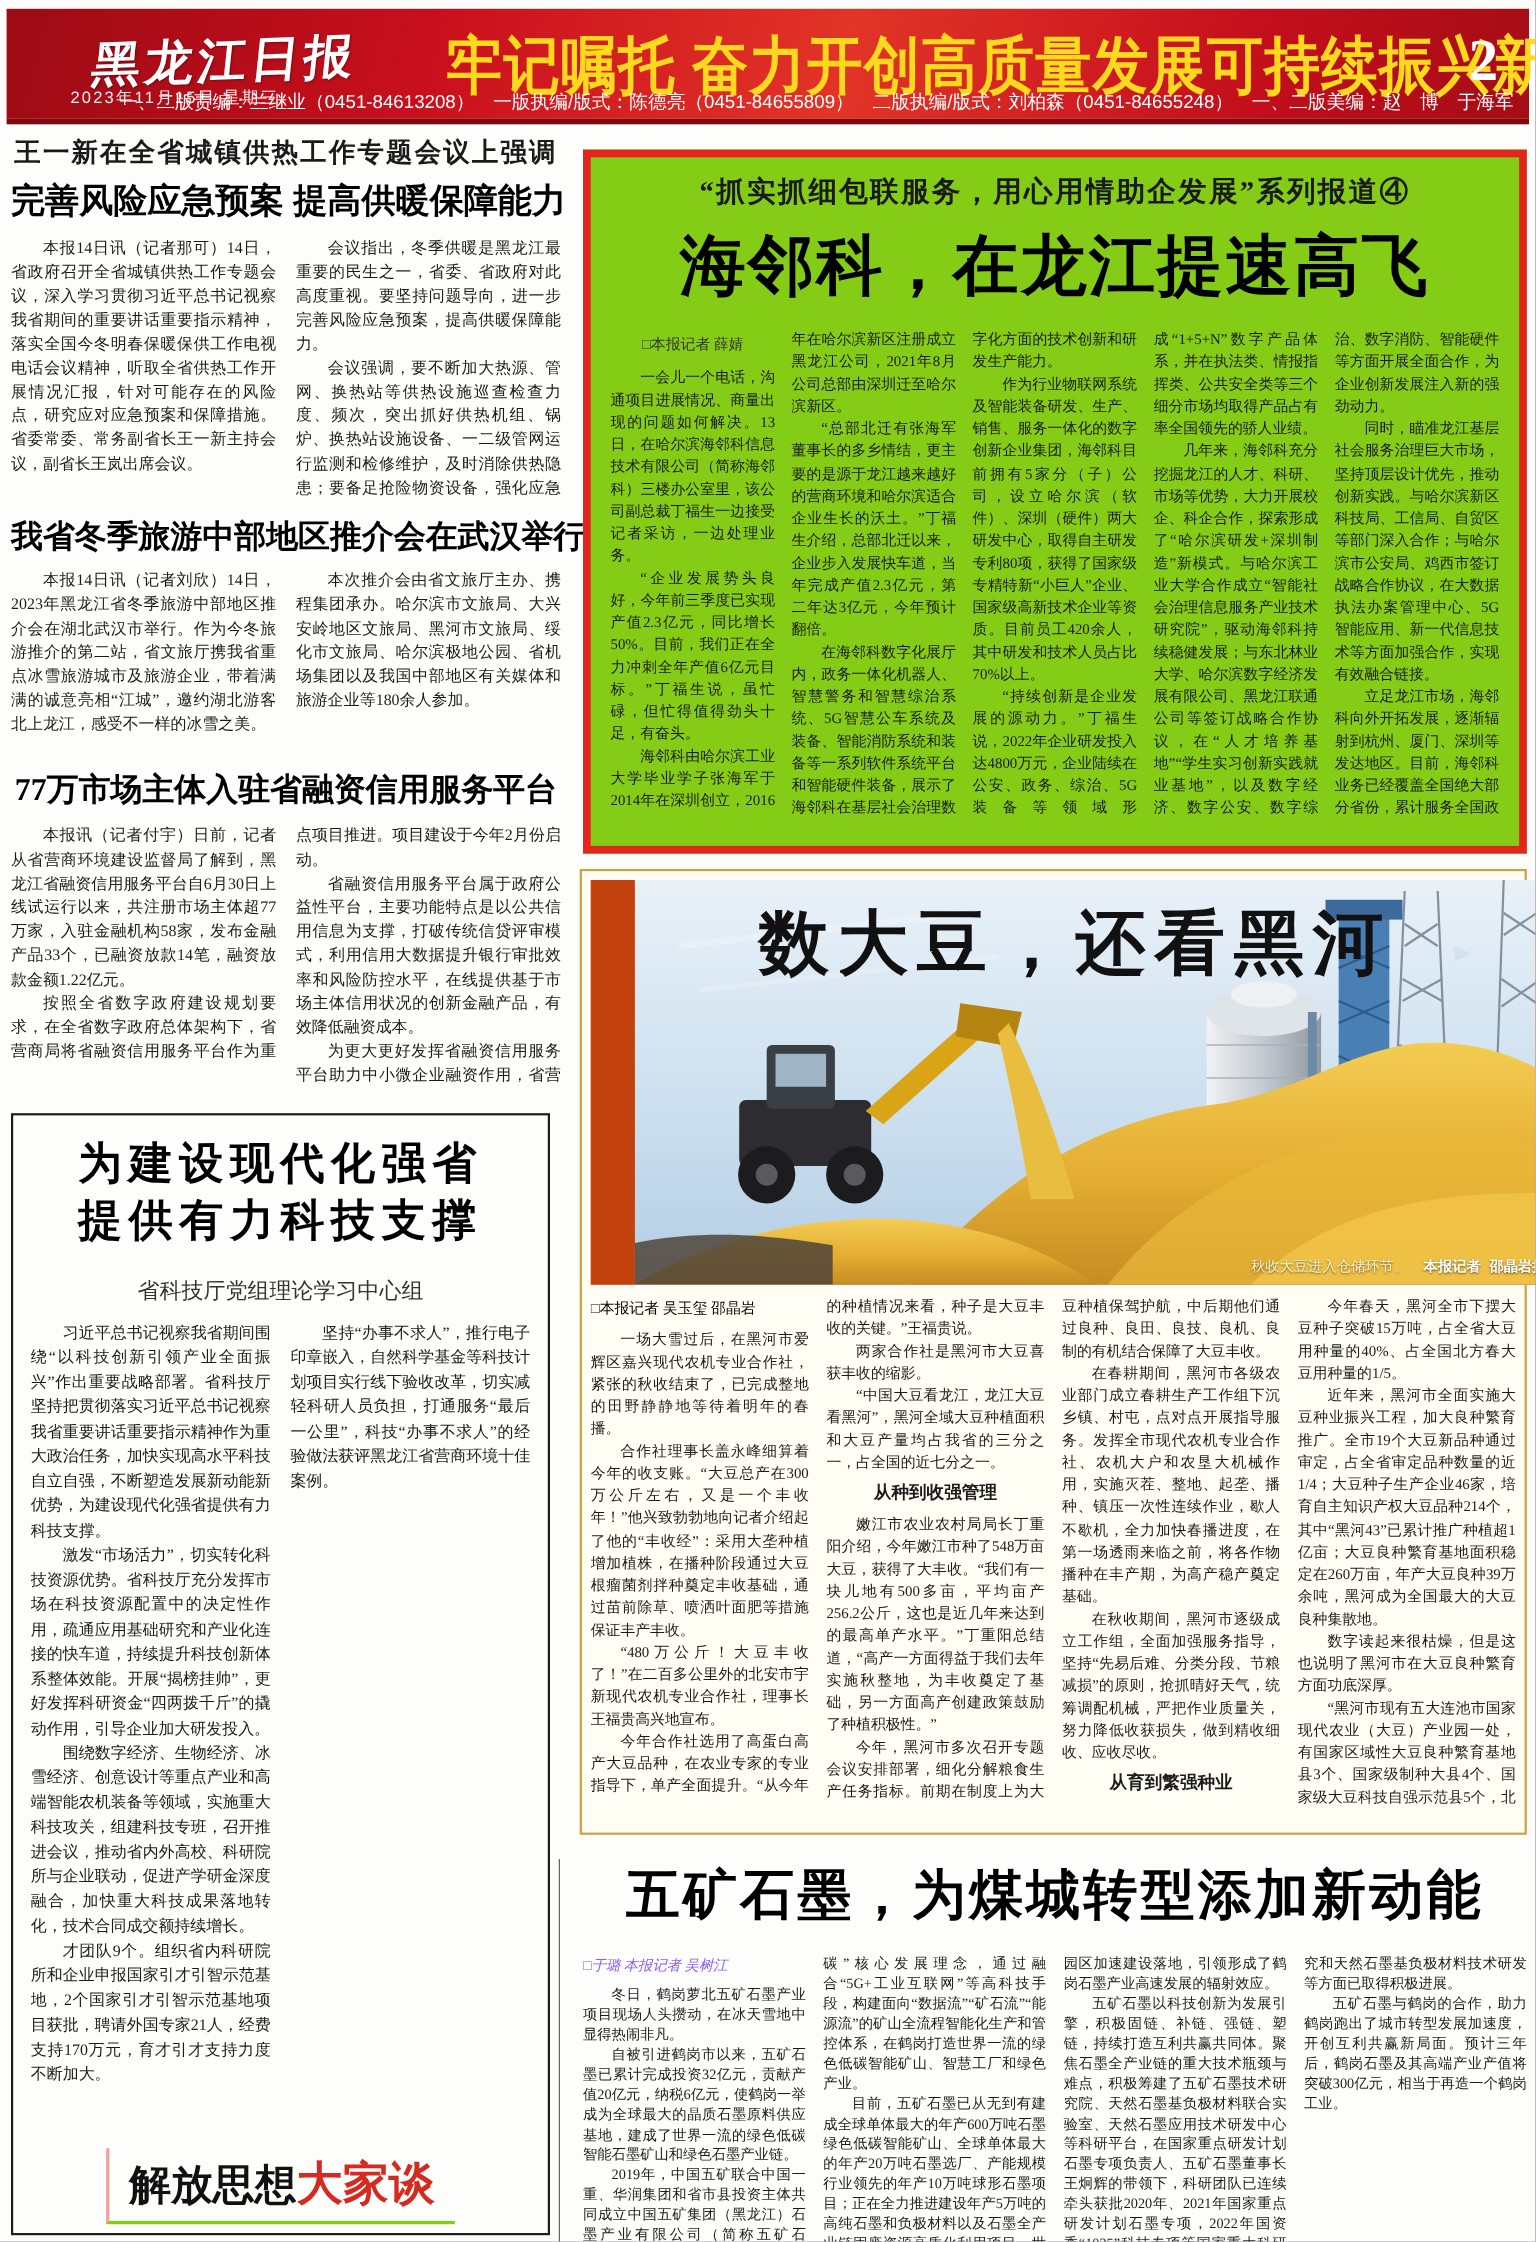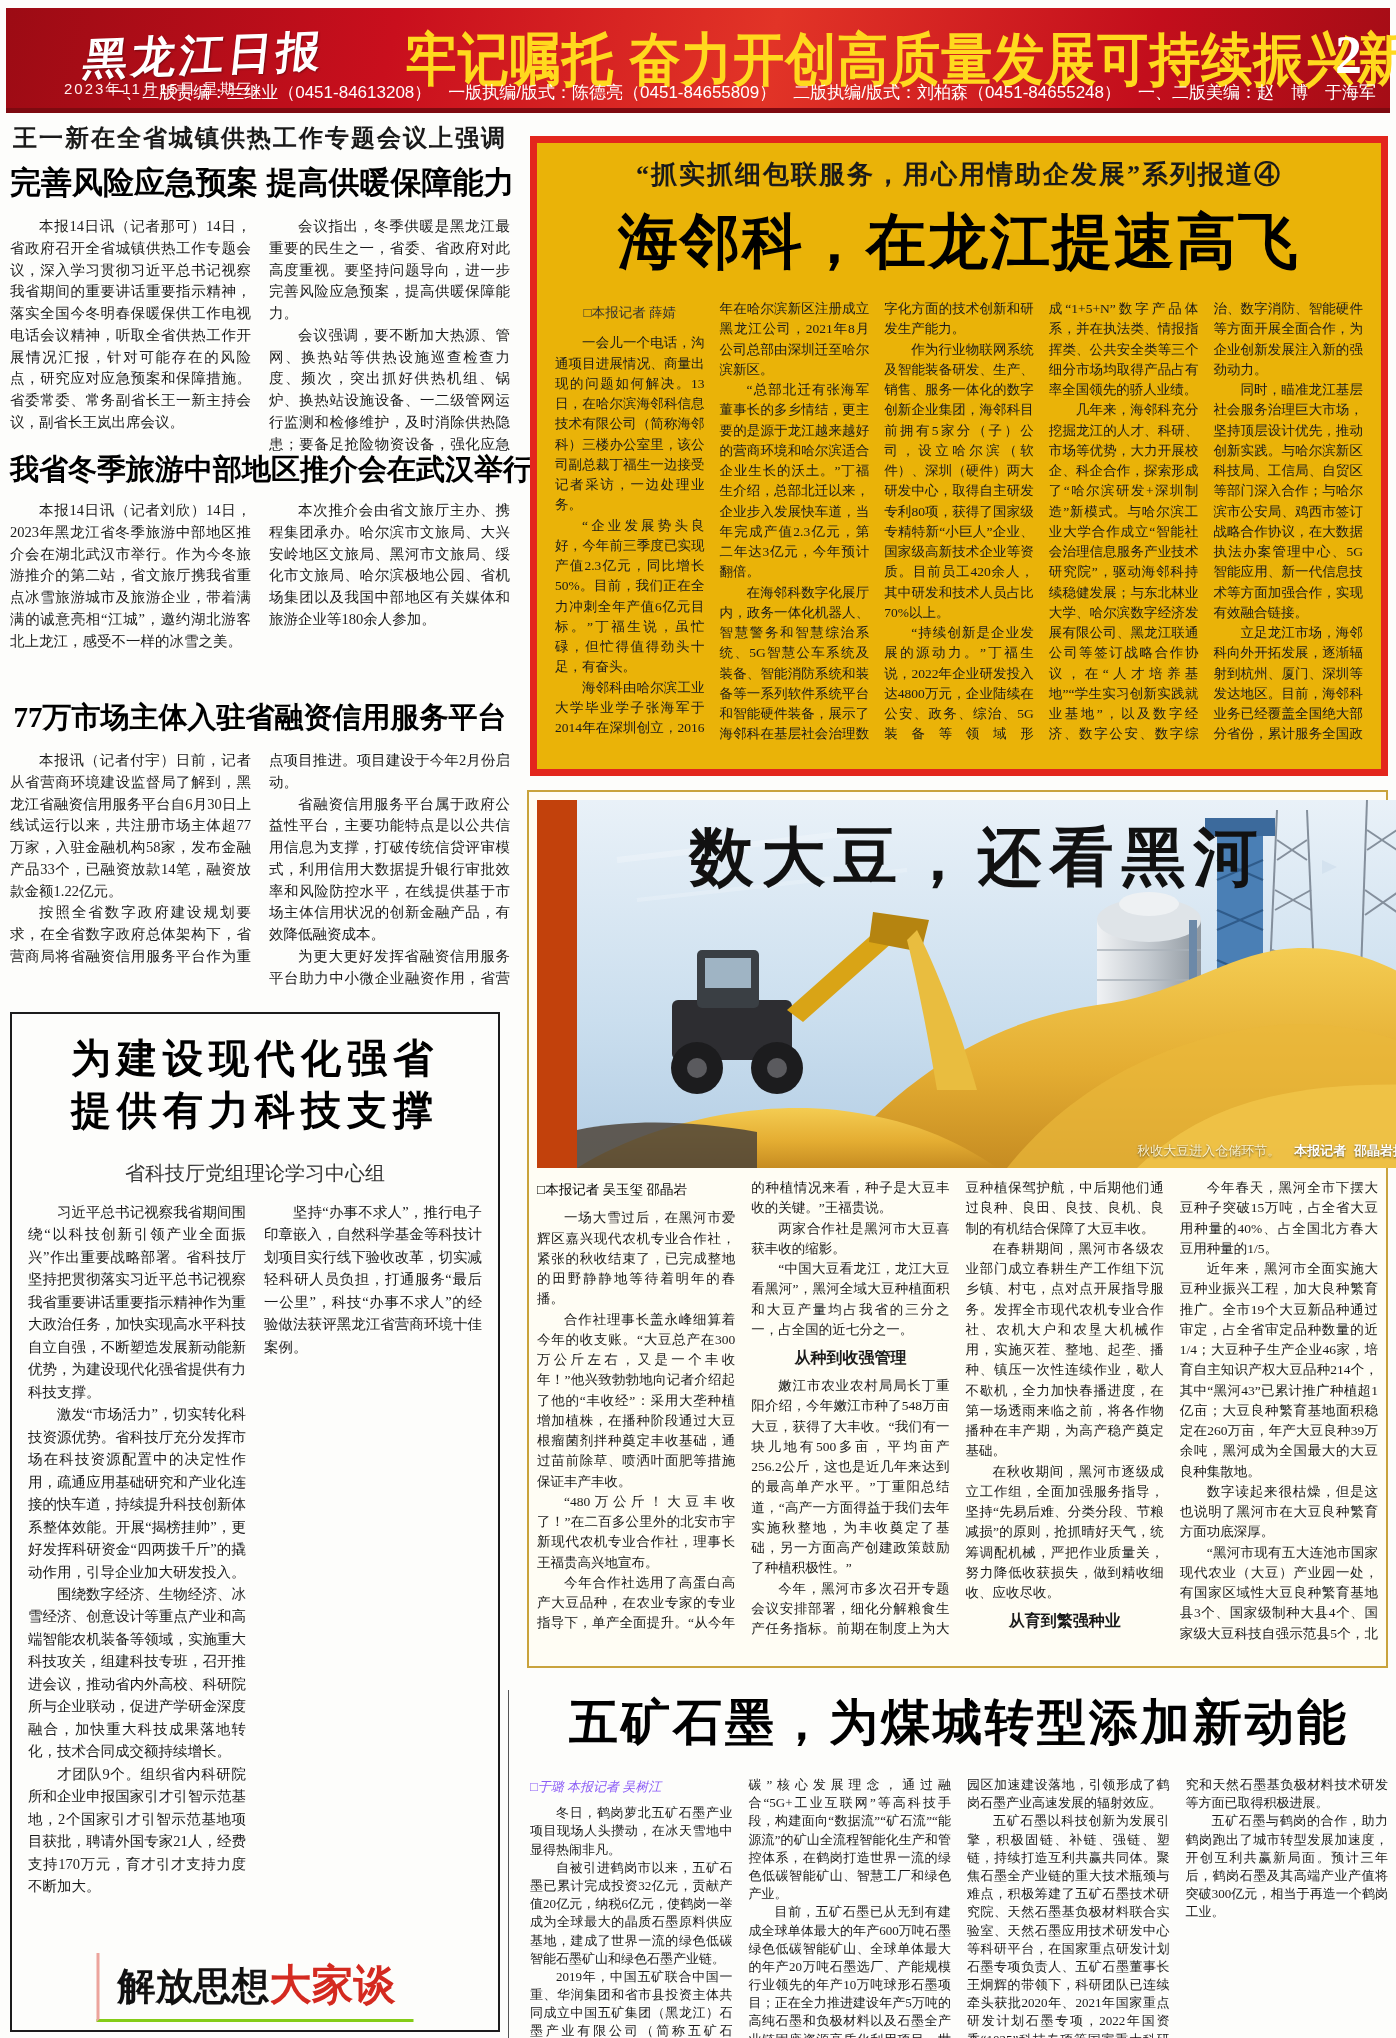--- a/index.html
+++ b/index.html
@@ -26,38 +26,38 @@
   .body-cols{text-align:justify;overflow:hidden;column-fill:auto;}
   .body-cols p{margin:0;text-indent:2em;}
   .byline{text-align:center;color:#333;}
   h4.subhead{margin:6px 0;text-align:center;font-size:16px;font-weight:900;
     font-family:"Liberation Sans",sans-serif;}
   
   .art-heating{position:absolute;left:10px;top:122px;width:500px;}
   .art-heating .kicker{text-align:center;}
   .art-heating .hl{font-size:31px;text-align:center;margin:8px 0 12px;letter-spacing:0px;white-space:nowrap;}
   .art-heating .body-cols{column-count:2;column-gap:18px;height:242px;font-size:14.5px;line-height:1.5;}
-  .art-tourism{position:absolute;left:10px;top:450px;width:500px;}
+  .art-tourism{position:absolute;left:10px;top:468px;width:500px;}
   .art-tourism .hl{font-size:29px;text-align:center;margin:0 0 10px;white-space:nowrap;}
   .art-tourism .body-cols{column-count:2;column-gap:18px;height:172px;font-size:14.5px;line-height:1.5;}
   .art-financing{position:absolute;left:10px;top:698px;width:500px;}
   .art-financing .hl{font-size:29px;text-align:center;margin:0 0 12px;white-space:nowrap;}
   .art-financing .body-cols{column-count:2;column-gap:18px;height:258px;font-size:14.5px;line-height:1.5;}
   .science-box{position:absolute;left:10px;top:1012px;width:490px;height:1020px;
     border:2px solid #1c1c1c;box-sizing:border-box;padding:18px 16px;}
   .science-box .hl{font-size:40px;text-align:center;line-height:1.3;letter-spacing:6px;}
   .science-box .byline{font-size:20px;margin:24px 0 14px;}
   .science-box .body-cols{column-count:2;column-gap:18px;height:740px;font-size:14.5px;line-height:1.55;}
   .banner{position:absolute;left:50%;bottom:8px;transform:translateX(-50%);
     border-left:3px solid #eca49c;border-bottom:3px solid #84cc16;padding:4px 18px 6px;white-space:nowrap;}
   .banner .black-part{font-family:"Liberation Sans",sans-serif;font-weight:900;font-size:38px;color:#111;}
   .banner .red-part{font-family:"Liberation Sans",sans-serif;font-weight:900;font-size:42px;color:#d42a20;}
   
   .hailinke-box{position:absolute;left:530px;top:136px;width:858px;height:640px;box-sizing:border-box;
-    border:7px solid #e3261d;background:#eab308;padding:10px 18px;}
+    border:7px solid #e3261d;background:#84cc16;padding:10px 18px;}
   .hailinke-box .kicker{text-align:center;font-size:26px;margin-top:4px;}
   .hailinke-box .hl{font-size:60px;text-align:center;margin:10px 0 16px;letter-spacing:2px;white-space:nowrap;}
   .hailinke-box .body-cols{column-count:5;column-gap:15px;height:452px;font-size:13.5px;line-height:1.5;}
   .hailinke-box .byline-inline{display:block;text-align:center;margin:4px 0 10px;color:#333;}
   
   .soy-box{position:absolute;left:527px;top:790px;width:861px;height:878px;box-sizing:border-box;
     border:2px solid #c9a33c;background:#fffdf4;padding:8px;}
   .photo{position:relative;width:100%;height:368px;overflow:hidden;background:#c2410c;padding-left:40px;}
   .photo-headline{position:absolute;left:0;top:14px;width:100%;text-align:center;
     font-size:64px;font-weight:900;color:#111;letter-spacing:8px;white-space:nowrap;z-index:3;}

